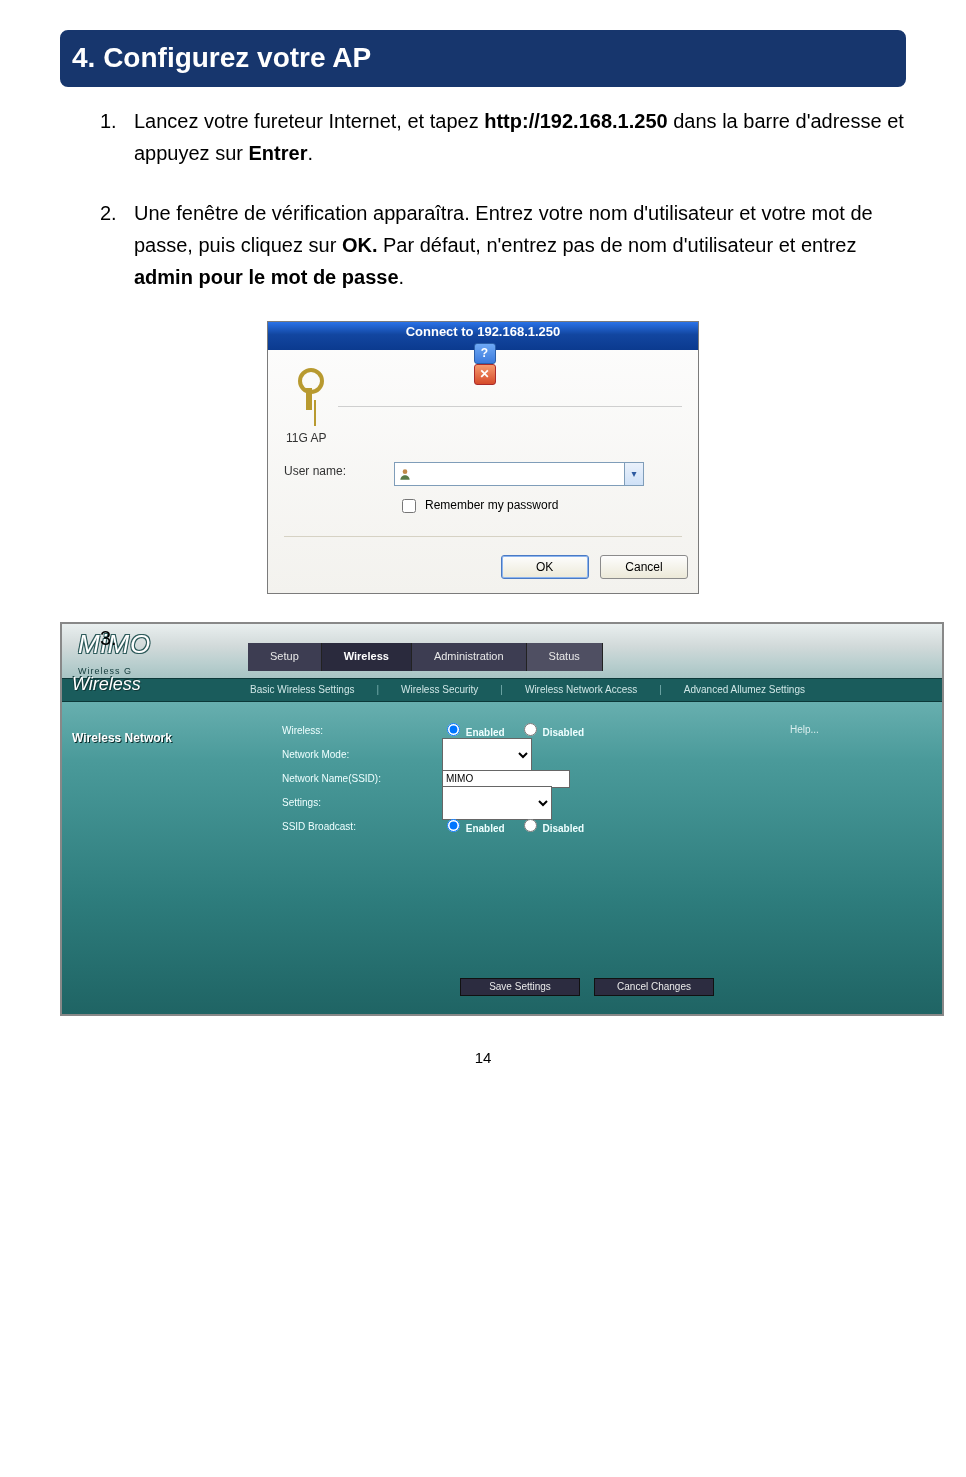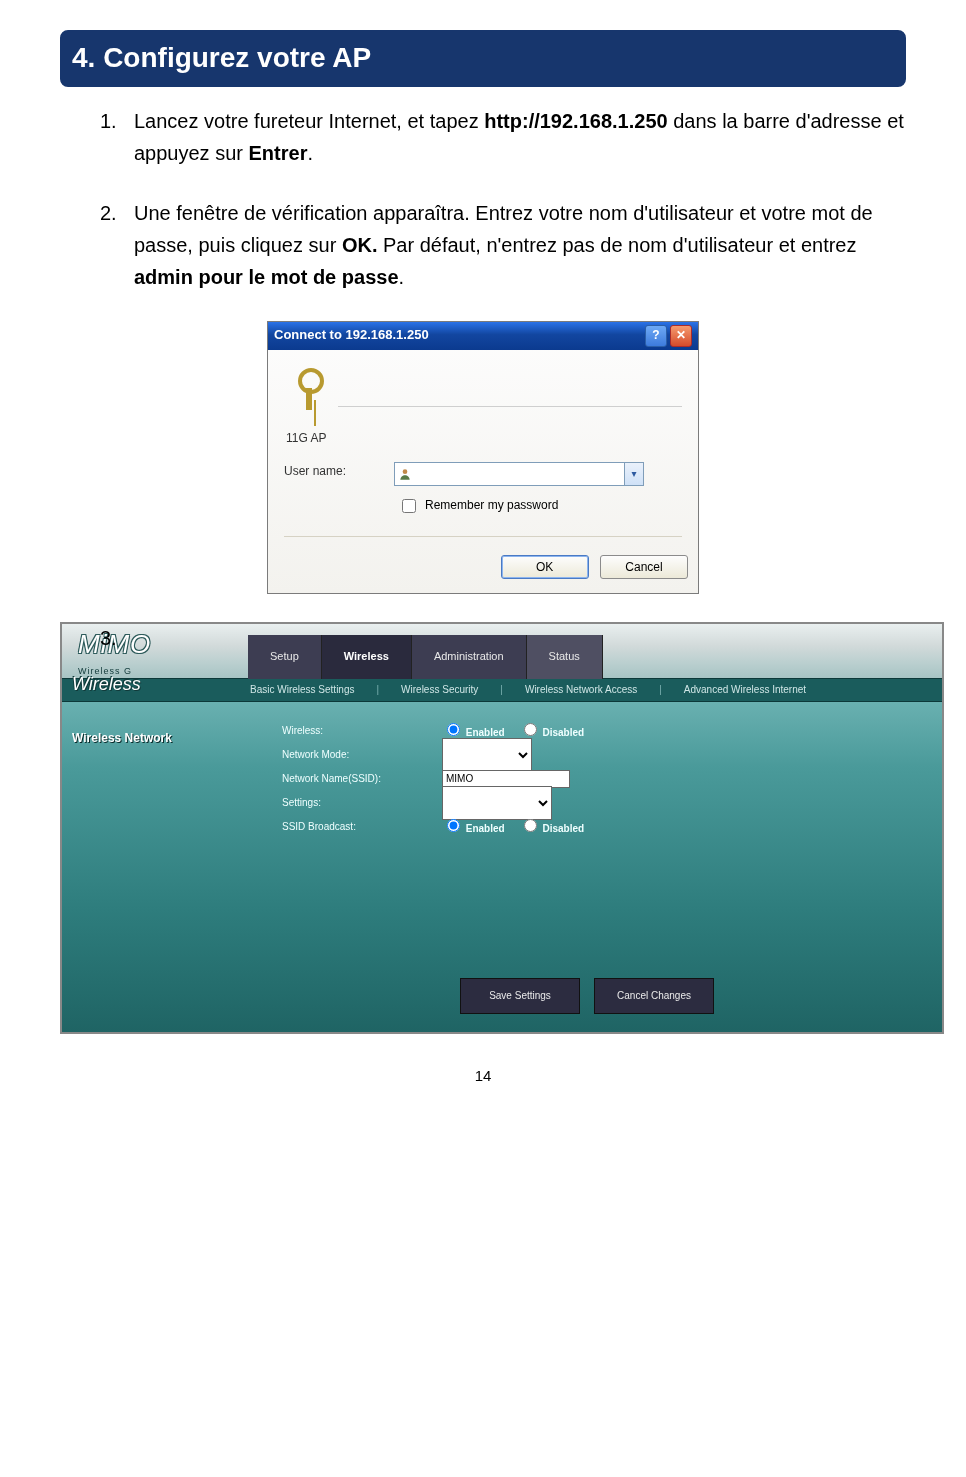--- a/index.html
+++ b/index.html
@@ -49,20 +49,21 @@
   }
   .dialog-titlebar {
     height: 28px;
     background: linear-gradient(#2a72e8, #1246a0 45%, #0b3a8f);
     color: #fff;
     font-weight: bold;
     display: flex;
     align-items: center;
     padding: 0 6px;
     font-size: 13px;
+    flex-direction: column;
   }
   .dialog-titlebar .title { flex: 1; }
   .tb-btn {
     width: 20px;
     height: 20px;
     margin-left: 3px;
     border-radius: 3px;
     font-size: 12px;
     font-weight: bold;
     color: #fff;
@@ -165,21 +166,21 @@
     font-family: Arial Black, Arial, sans-serif;
     font-size: 26px;
     font-style: italic;
     color:#fff;
     text-shadow: 1px 1px 0 #2d5a5a, -1px -1px 0 #2d5a5a, 1px -1px 0 #2d5a5a, -1px 1px 0 #2d5a5a;
     letter-spacing:1px;
   }
   .mimo-logo .sub { font-size:9px; color:#113a3a; letter-spacing:1px; margin-top:-2px;}
   .mimo-tabs {
     display:flex;
-    height:44px;
+    height:28px;
     align-items:stretch;
     margin-top:12px;
   }
   .mimo-tab {
     padding:0 22px;
     display:flex; align-items:center; justify-content:center;
     background:#3d3d52;
     color:#e8e8e8;
     font-weight:normal;
     font-size:11px;
@@ -272,21 +273,21 @@
     justify-content:center;
     gap:14px;
     padding:16px 0 18px 170px;
   }
   .dark-btn {
     background:#2c2c40;
     color:#eaeaea;
     border:1px solid #111;
     font-size:10px;
     width:120px;
-    height:36px;
+    height:18px;
   }
   .page-num {
     text-align:center;
     font-size:15px;
     margin-top:30px;
   }
 </style>
 </head>
 <body>
 
@@ -359,21 +360,21 @@
       <div class="mimo-tab light">Status</div>
     </div>
   </div>
   <div class="mimo-subtabs">
     <span>Basic Wireless Settings</span>
     <span class="sep">|</span>
     <span>Wireless Security</span>
     <span class="sep">|</span>
     <span>Wireless Network Access</span>
     <span class="sep">|</span>
-    <span>Advanced Wireless Internet</span>
+    <span>Advanced Allumez Settings</span>
   </div>
   <div class="mimo-body">
     <div class="mimo-side">
       <div class="wireless-badge">
         <span class="w">Wireless</span>
       </div>
       <div class="mimo-side-title">Wireless Network</div>
     </div>
     <div class="mimo-form">
       <div class="mimo-row">
@@ -392,20 +393,23 @@
       <div class="mimo-row">
         <label>Settings:</label>
         <select class="mimo-select" style="width:110px"><option>6 - 2.437GHz</option></select>
       </div>
       <div class="mimo-row">
         <label>SSID Broadcast:</label>
         <span class="radio-lbl"><input type="radio" checked="" style=""> <b>Enabled</b></span>
         <span class="radio-lbl"><input type="radio" style=""> <b>Disabled</b></span>
       </div>
     </div>
+    <div class="mimo-right">
+      <div class="help-box">Help...</div>
+    </div>
   </div>
   <div class="mimo-bottom-btns">
     <button class="dark-btn">Save Settings</button>
     <button class="dark-btn">Cancel Changes</button>
   </div>
 </div>
 
 <div class="page-num">14</div>
 
 </body></html>

